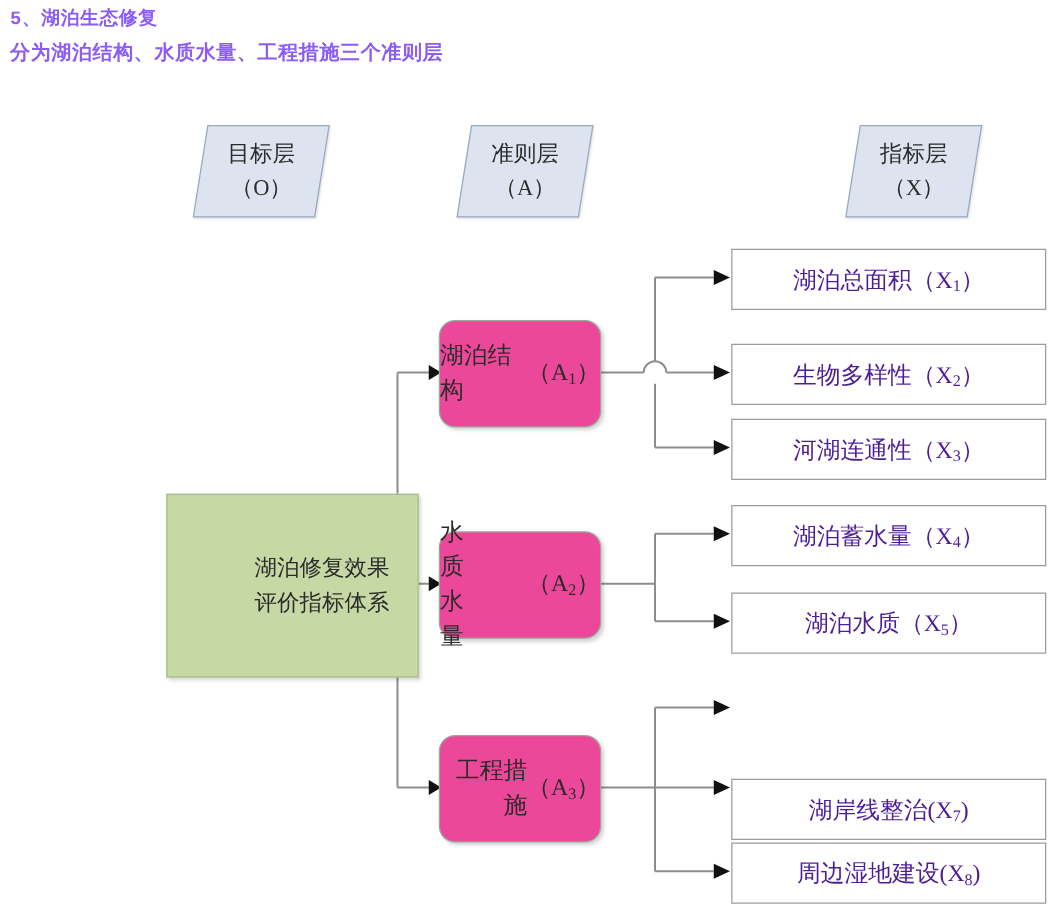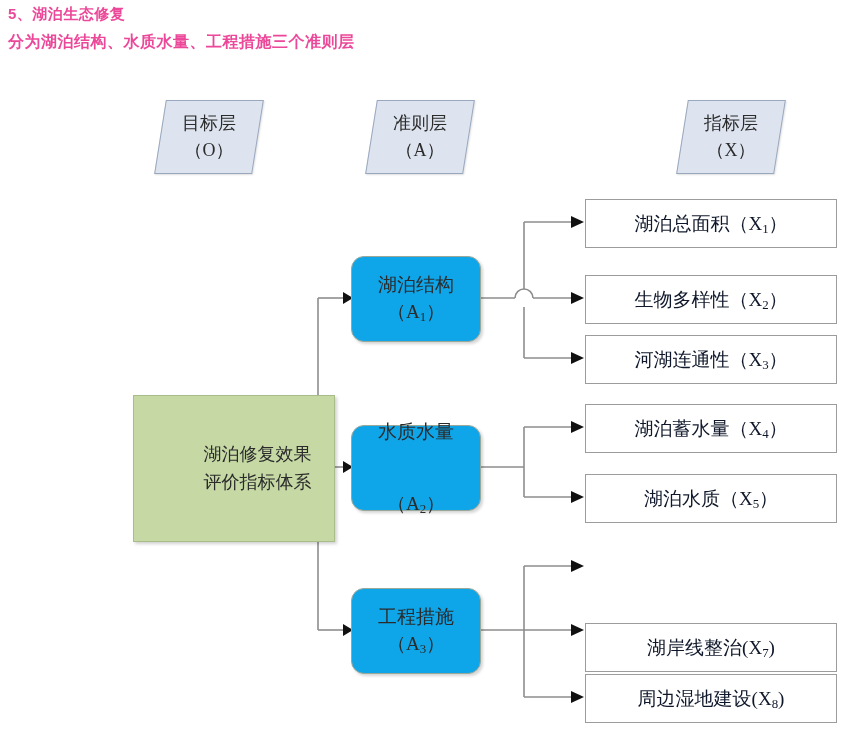--- a/index.html
+++ b/index.html
@@ -9,23 +9,23 @@
     font-family:"Liberation Serif","DejaVu Serif",serif;
     overflow:hidden;
     position:relative;
   }
   #root{position:relative;width:850px;height:737px;}
 
   
   .heading{
     position:absolute;
     left:8px;
-    font-family:Liberation Sans, sans-serif;
+    font-family:Liberation Mono, monospace;
     font-weight:bold;
-    color:#ec4899;
+    color:#8b5cf6;
     letter-spacing:.5px;
     white-space:nowrap;
   }
   #head-line1{top:5px;font-size:15px;}
   #head-line2{top:32px;font-size:16px;}
 
   
   .layer-tag{
     position:absolute;
     width:96px;height:72px;
@@ -61,42 +61,42 @@
     font-size:18px;line-height:1.55;
     color:#2b2b2b;text-align:center;
     width:120px;
   }
 
   
   .criteria-box{
     position:absolute;
     left:351px;
     width:128px;height:84px;
-    background:#0ea5e9;
+    background:#ec4899;
     border:1px solid #9aa89a;
     border-radius:13px;
     box-shadow:2px 2px 3px rgba(0,0,0,.17);
-    display:flex;flex-direction:column;
+    display:flex;flex-direction:row;
     align-items:center;justify-content:center;
     font-size:19px;line-height:1.45;
     color:#2b2b2b;
   }
   #criteria-1{top:256px;}
   #criteria-2{top:425px;gap:44px;}
   #criteria-3{top:588px;text-align:right;}
 
   
   .index-box{
     position:absolute;
     left:585px;width:250px;height:47px;
     background:#ffffff;
     border:1.5px solid #9c9c9c;
     display:flex;align-items:center;justify-content:center;
     font-size:19px;
-    color:#0f172a;
+    color:#4c1d95;
     white-space:nowrap;
   }
 
   sub{font-size:.68em;vertical-align:-.22em;}
 
   
   #wires{position:absolute;left:0;top:0;width:850px;height:737px;pointer-events:none;}
   .wire{fill:none;stroke:#8d8d8d;stroke-width:1.6;}
   .arrowhead{fill:#111111;}
 </style>

